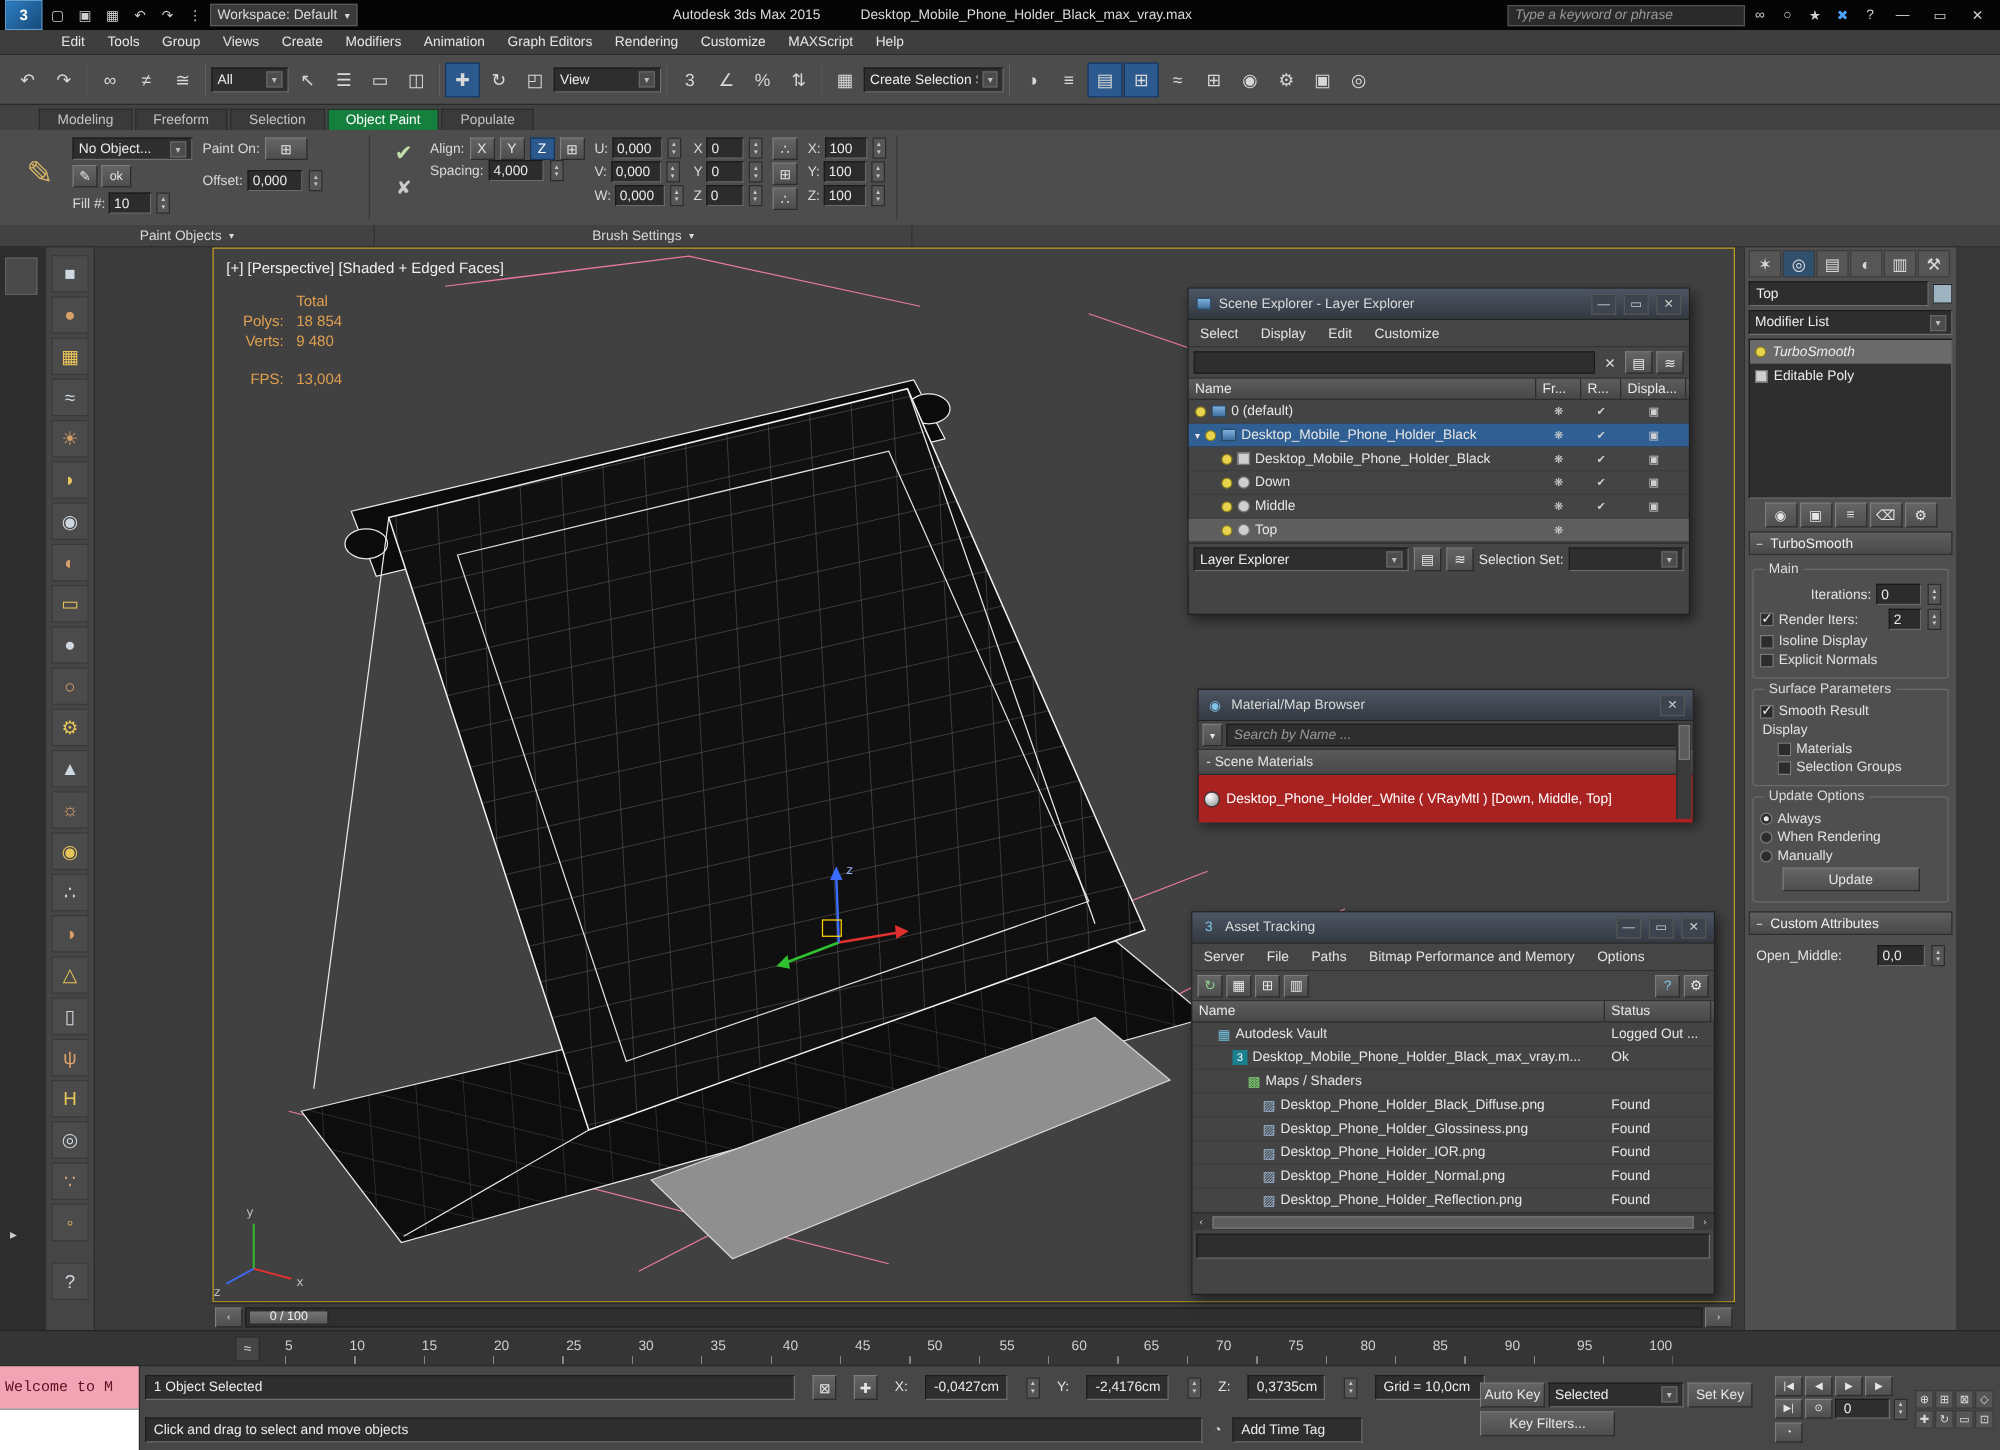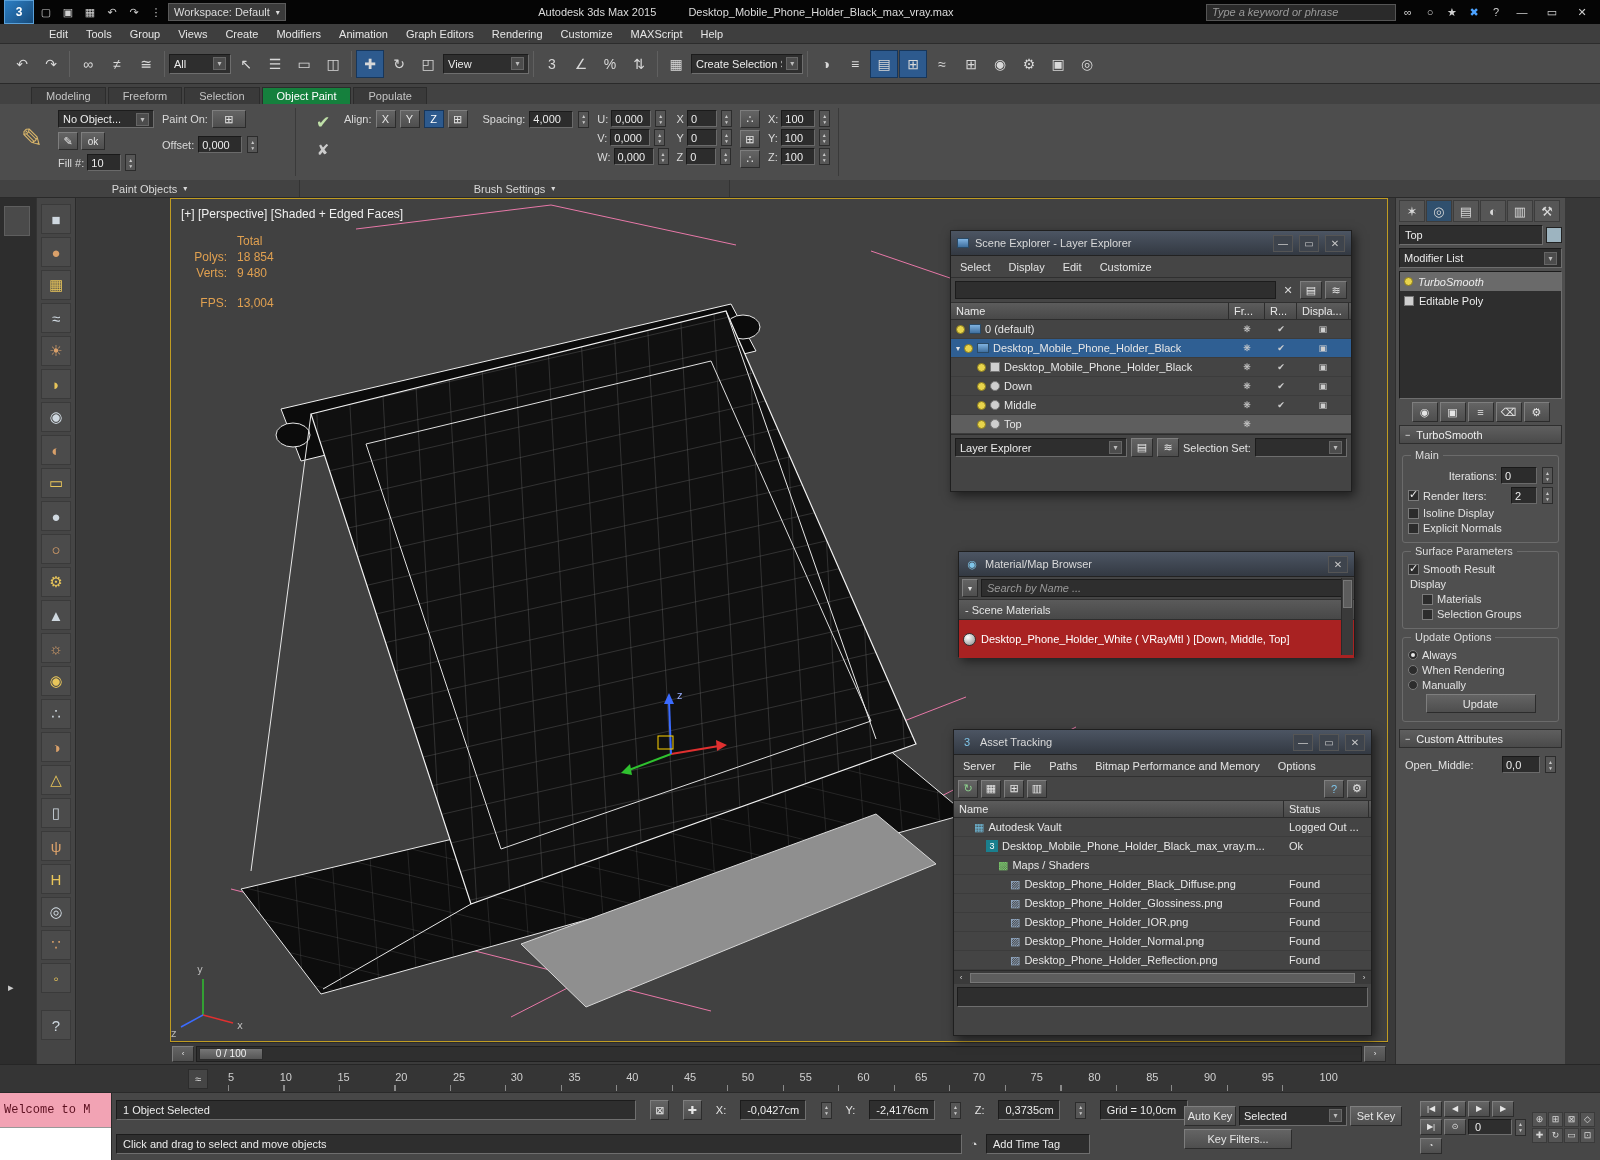--- a/index.html
+++ b/index.html
@@ -248,21 +248,21 @@
           <span class="nf" style="width:44px">0,000</span>
             <span class="spin"></span>
         </div>
       </div>
     </div>
     <div class="rgroup">
       <div style="display:flex;flex-direction:column;gap:4px;align-items:center">
         <span class="ic" style="width:26px;height:24px;font-size:17px;color:#bfe0a8">✔</span>
         <span class="ic" style="width:26px;height:24px;font-size:15px;color:#ccc">✘</span>
       </div>
-      <div style="display:flex;flex-direction:row;gap:15px">
+      <div style="display:flex;flex-direction:column;gap:0">
         <div class="row" style="gap:4px">
           <span class="rlbl">Align:</span>
           <span class="btn axbtn">X</span>
           <span class="btn axbtn">Y</span>
           <span class="btn axbtn on">Z</span>
           <span class="btn" style="width:20px;height:18px">⊞</span>
         </div>
         <div class="row" style="gap:4px">
           <span class="rlbl">Spacing:</span>
           <span class="nf" style="width:44px">4,000</span>

